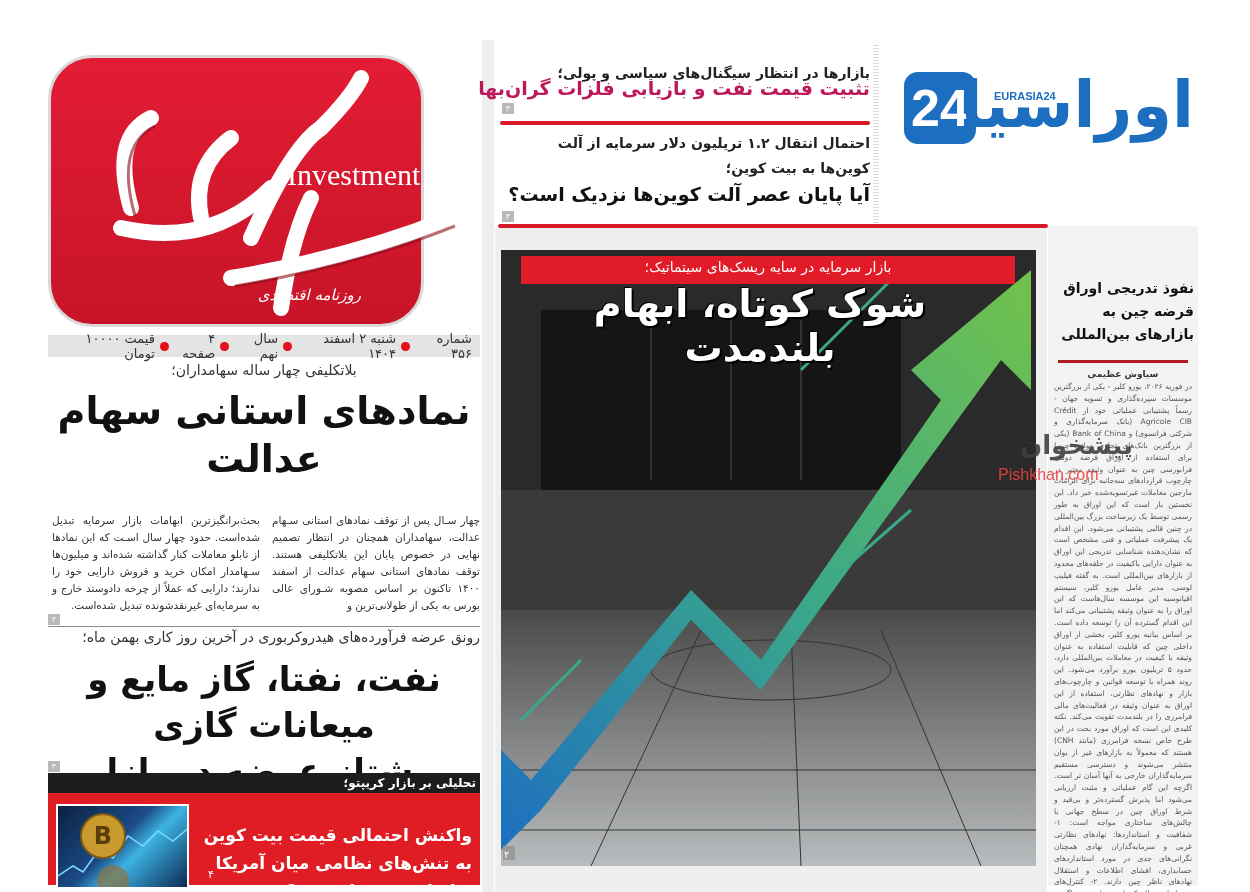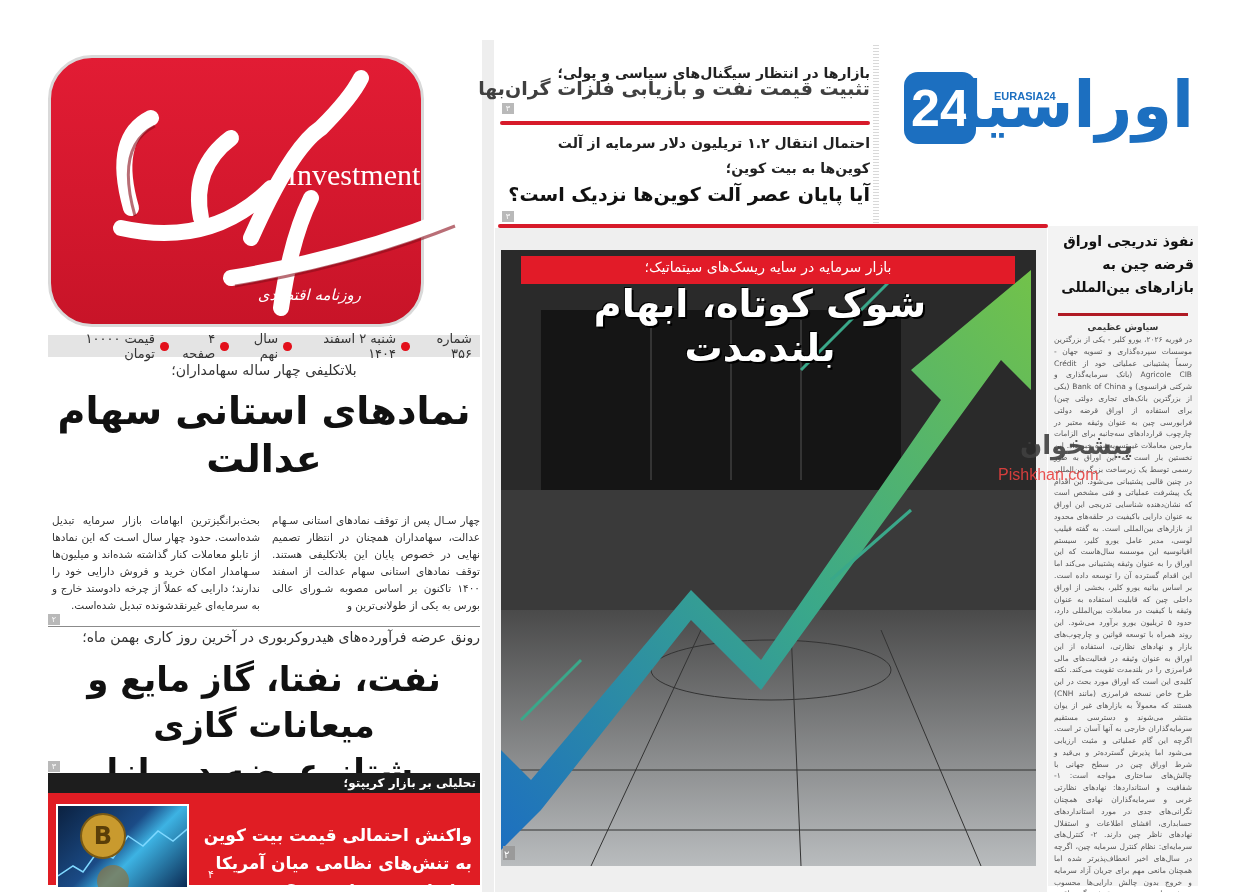--- a/index.html
+++ b/index.html
@@ -34,21 +34,21 @@
   #right-shade{left:873px;top:45px;width:6px;height:180px;background:repeating-linear-gradient(180deg,#d9d9d9 0 1px,#fff 1px 3px);}
   
   #eurasia{left:882px;top:50px;width:318px;height:150px;}
   
   #main-frame{left:495px;top:228px;width:552px;height:664px;background:#efefef;}
   #main-img{left:501px;top:250px;width:535px;height:616px;background:#2b2b2b;overflow:hidden;}
   #main-kicker{left:521px;top:256px;width:494px;height:28px;background:#e21b28;color:#fff;font-size:14px;text-align:center;line-height:22px;direction:rtl;}
   #main-headline{left:520px;top:282px;width:480px;font-size:38px;font-weight:bold;color:#fff;text-align:center;direction:rtl;text-shadow:2px 2px 0 #000,-1px -1px 0 #000;}
   
   #right-col{left:1048px;top:226px;width:150px;height:660px;background:#f3f3f3;}
-  #rc-headline{font-size:14px;font-weight:bold;color:#111;line-height:23px;text-align:right;direction:rtl;padding:0 4px;}
+  #rc-headline{font-size:14px;font-weight:bold;color:#111;line-height:23px;text-align:right;direction:rtl;padding:0 4px;margin-top:47px;}
   #rc-author{font-size:9px;font-weight:bold;color:#333;text-align:center;margin-top:6px;}
   #rc-body{font-size:7.5px;color:#555;line-height:11.8px;text-align:justify;direction:rtl;padding:2px 6px;}
   #watermark{left:990px;top:430px;width:130px;height:60px;}
 </style>
 </head>
 <body>
 
 <div id="masthead" class="abs">
   <svg id="logo-script" viewBox="0 0 380 260">
     <g fill="none" stroke="#ffffff" stroke-linecap="round" stroke-width="16">
@@ -109,21 +109,21 @@
     </div>
     <div id="crypto-headline">واکنش احتمالی قیمت بیت کوین به تنش‌های نظامی میان آمریکا و ایران چه خواهد بود؟</div>
     <div id="crypto-page">۴</div>
   </div>
 </div>
 
 <div id="left-col-shade" class="abs"></div>
 
 <div id="teaser-area" class="abs">
   <div class="rtl" style="position:absolute;right:0;top:8px;font-size:14px;font-weight:bold;color:#222;margin-top:12px;">بازارها در انتظار سیگنال‌های سیاسی و پولی؛</div>
-  <div class="rtl" style="position:absolute;right:0;top:32px;font-size:19px;font-weight:bold;color:#404040;white-space:nowrap;">تثبیت قیمت نفت و بازیابی فلزات گران‌بها</div>
+  <div class="rtl" style="position:absolute;right:0;top:32px;font-size:19px;font-weight:bold;color:#be185d;white-space:nowrap;">تثبیت قیمت نفت و بازیابی فلزات گران‌بها</div>
   <div class="pg-tag" style="position:absolute;left:4px;top:58px;">۳</div>
   <div class="hr-red" style="position:absolute;left:2px;top:76px;width:370px;"></div>
   <div class="rtl" style="position:absolute;right:0;top:86px;width:360px;font-size:14px;font-weight:bold;color:#222;line-height:25px;">احتمال انتقال ۱.۲ تریلیون دلار سرمایه از آلت کوین‌ها به بیت کوین؛</div>
   <div class="rtl" style="position:absolute;right:0;top:138px;font-size:19px;font-weight:bold;color:#111;white-space:nowrap;">آیا پایان عصر آلت کوین‌ها نزدیک است؟</div>
   <div class="pg-tag" style="position:absolute;left:4px;top:166px;">۳</div>
 </div>
 <div id="right-shade" class="abs"></div>
 <div class="abs hr-red" style="left:498px;top:224px;width:550px;"></div>
 
 <div id="eurasia" class="abs">

